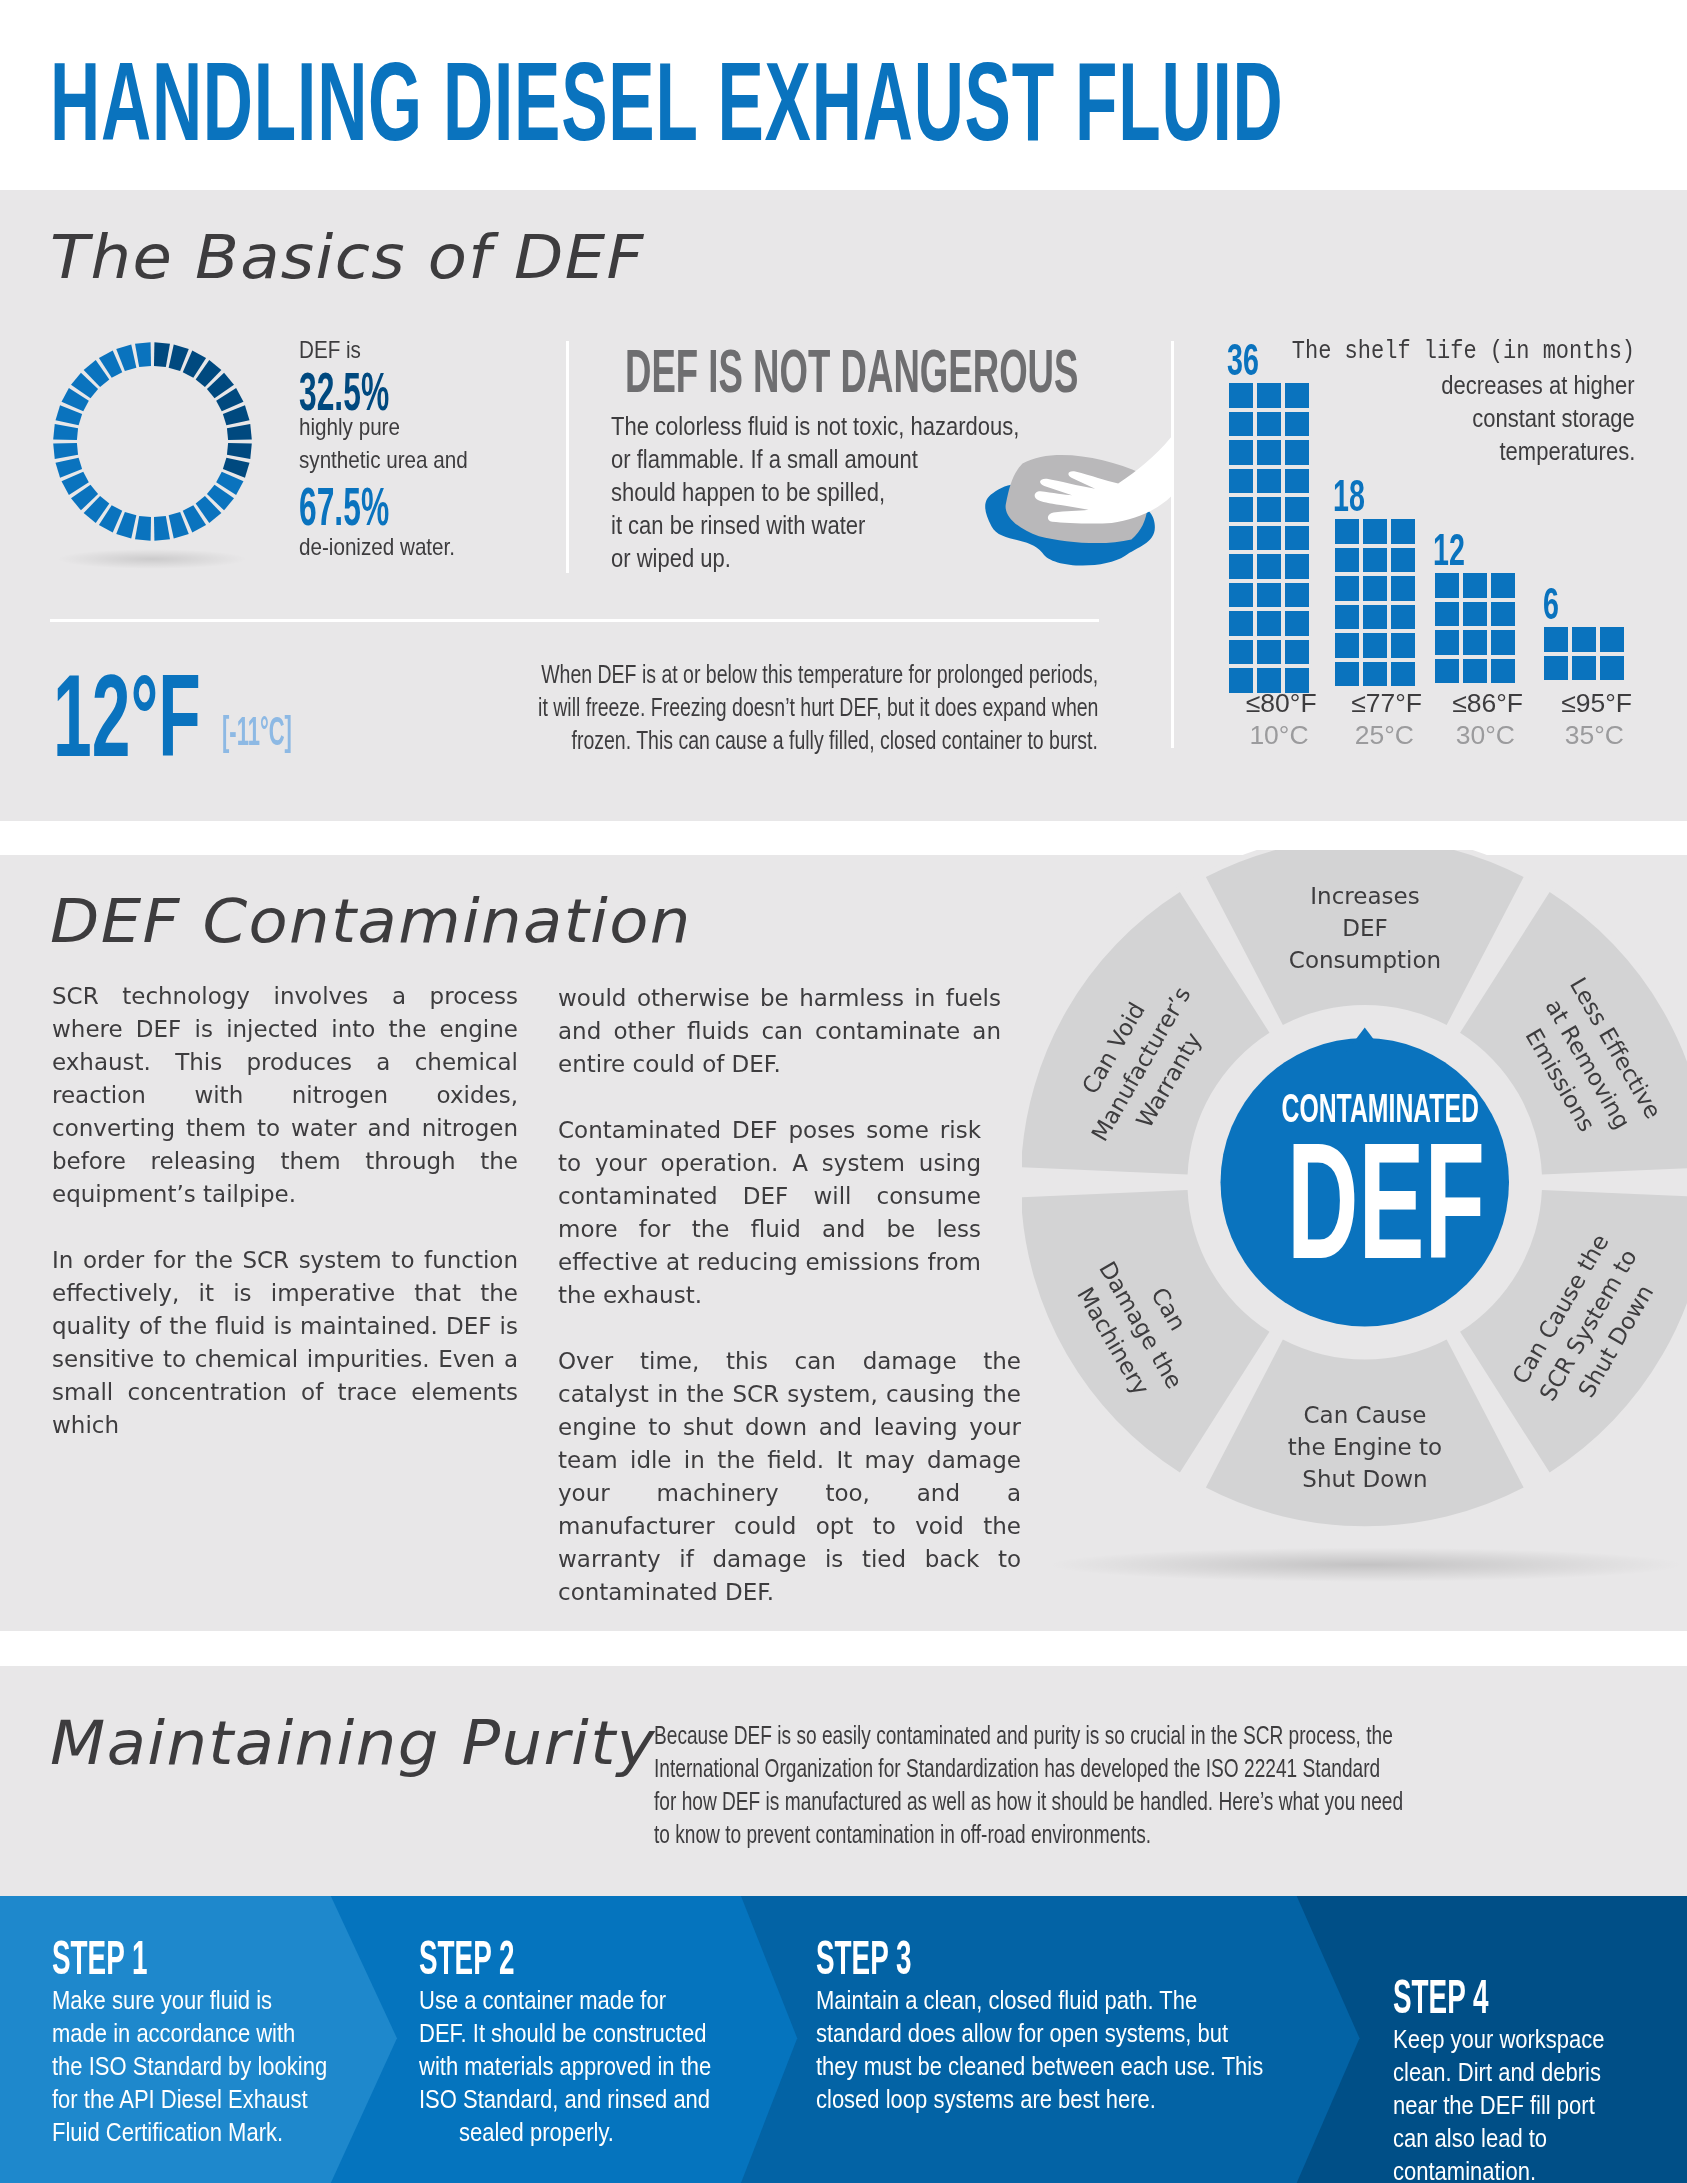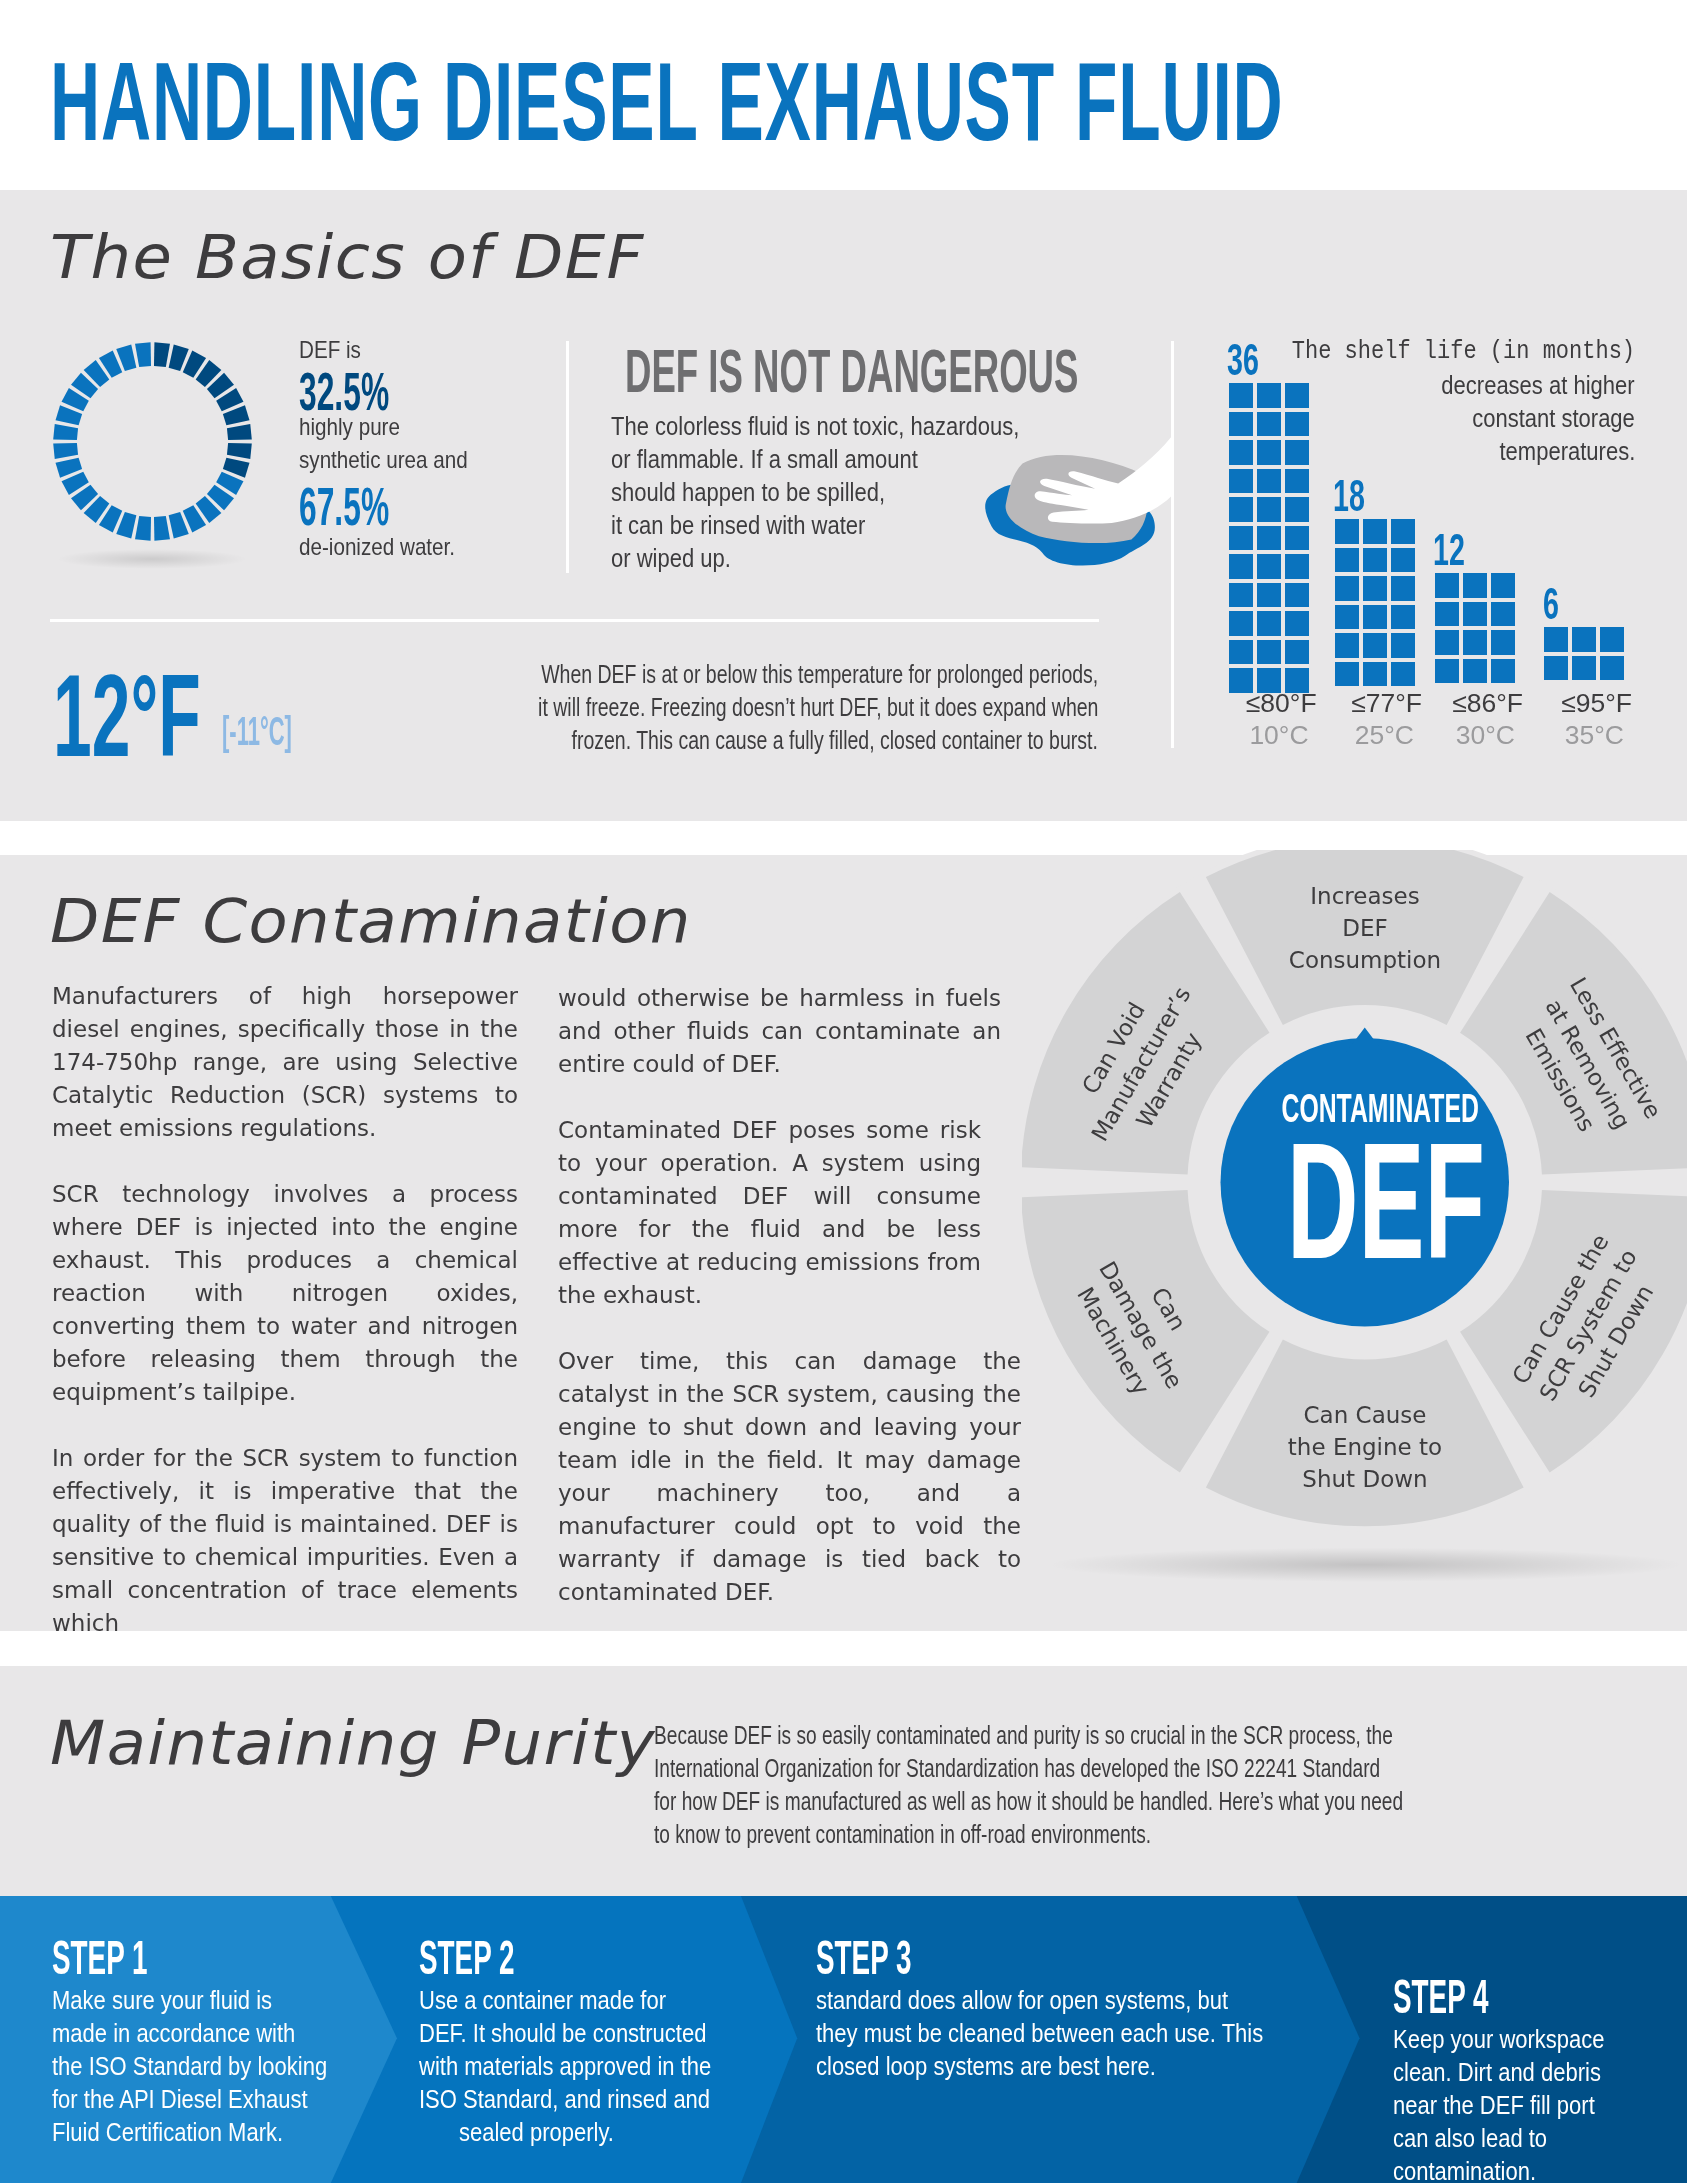--- a/index.html
+++ b/index.html
@@ -251,21 +251,20 @@
   <div style="height:33px;"><span class="body-cond" style="transform:scaleX(0.78); transform-origin:right top;">When DEF is at or below this temperature for prolonged periods,</span></div>
   <div style="height:33px;"><span class="body-cond" style="transform:scaleX(0.78); transform-origin:right top;">it will freeze. Freezing doesn’t hurt DEF, but it does expand when</span></div>
   <div style="height:33px;"><span class="body-cond" style="transform:scaleX(0.78); transform-origin:right top;">frozen. This can cause a fully filled, closed container to burst.</span></div>
 </div>
 
 <div id="s2" class="abs section"></div>
 
 <span class="abs script section-title" style="left:50px; top:888px;">DEF Contamination</span>
 
 <div class="abs just" style="left:52px; top:980px; width:466px;">
-  <p>Manufacturers of high horsepower diesel engines, specifically those in the 174-750hp range, are using Selective Catalytic Reduction (SCR) systems to meet emissions regulations.</p>
   <p>SCR technology involves a process where DEF is injected into the engine exhaust. This produces a chemical reaction with nitrogen oxides, converting them to water and nitrogen before releasing them through the equipment’s tailpipe.</p>
   <p style="margin-bottom:0; text-align-last:justify;">In order for the SCR system to function effectively, it is imperative that the quality of the fluid is maintained. DEF is sensitive to chemical impurities. Even a small concentration of trace elements which</p>
 </div>
 
 <div class="abs just" style="left:558px; top:982px; width:463px;">
   <p style="padding-right:20px;">would otherwise be harmless in fuels and other fluids can contaminate an entire could of DEF.</p>
   <p style="padding-right:40px;">Contaminated DEF poses some risk to your operation. A system using contaminated DEF will consume more for the fluid and be less effective at reducing emissions from the exhaust.</p>
   <p style="margin-bottom:0;">Over time, this can damage the catalyst in the SCR system, causing the engine to shut down and leaving your team idle in the field. It may damage your machinery too, and a manufacturer could opt to void the warranty if damage is tied back to contaminated DEF.</p>
 </div>
 
@@ -359,20 +358,21 @@
     <div class="abs" style="left: 419px; top: 1934px;">
       <div style="height: 50px;"><span class="cond step-title">STEP 2</span></div>
       <div style="height: 33px;"><span class="step-body">Use a container made for</span></div>
       <div style="height: 33px;"><span class="step-body">DEF. It should be constructed</span></div>
       <div style="height: 33px;"><span class="step-body">with materials approved in the</span></div>
       <div style="height: 33px;"><span class="step-body">ISO Standard, and rinsed and</span></div>
       <div style="height: 33px; margin-left: 40px;"><span class="step-body">sealed properly.</span></div>
     </div>
     <div class="abs" style="left: 816px; top: 1934px;">
       <div style="height: 50px;"><span class="cond step-title">STEP 3</span></div>
+      <div style="height: 33px;"><span class="step-body">Maintain a clean, closed fluid path. The</span></div>
       <div style="height: 33px;"><span class="step-body">standard does allow for open systems, but</span></div>
       <div style="height: 33px;"><span class="step-body">they must be cleaned between each use. This</span></div>
       <div style="height: 33px;"><span class="step-body">closed loop systems are best here.</span></div>
     </div>
     <div class="abs" style="left: 1393px; top: 1931px;">
       <div style="height: 50px; margin-top: 42px;"><span class="cond step-title">STEP 4</span></div>
       <div style="height: 33px;"><span class="step-body">Keep your workspace</span></div>
       <div style="height: 33px;"><span class="step-body">clean. Dirt and debris</span></div>
       <div style="height: 33px;"><span class="step-body">near the DEF fill port</span></div>
       <div style="height: 33px;"><span class="step-body">can also lead to</span></div>

